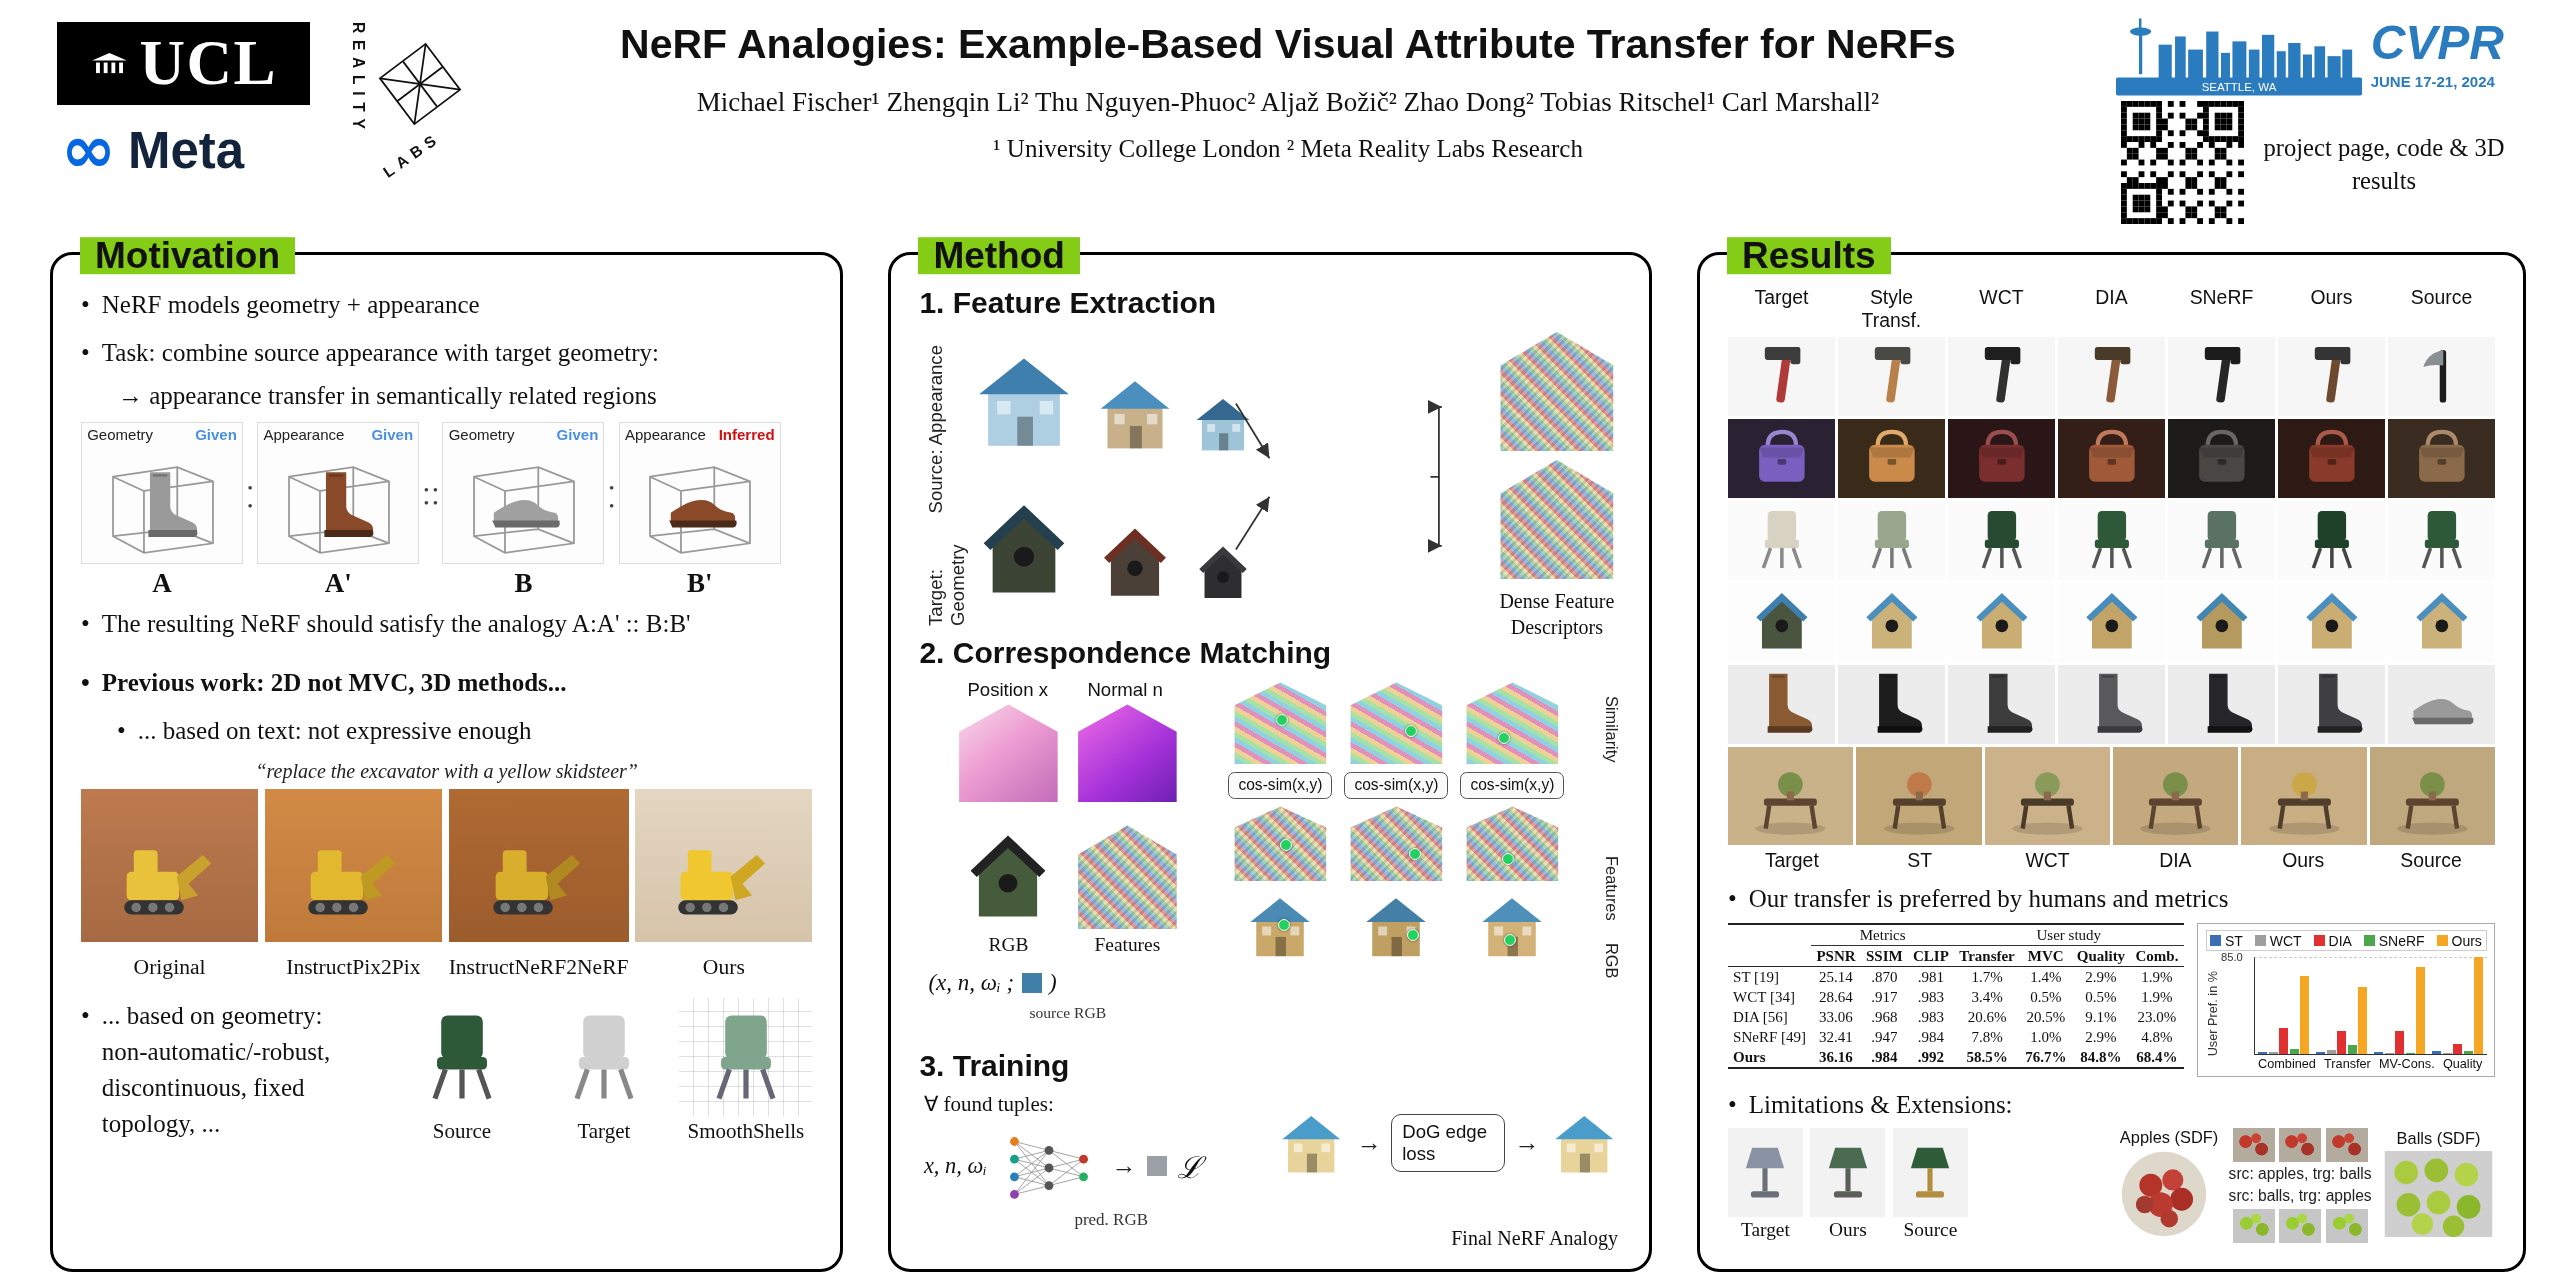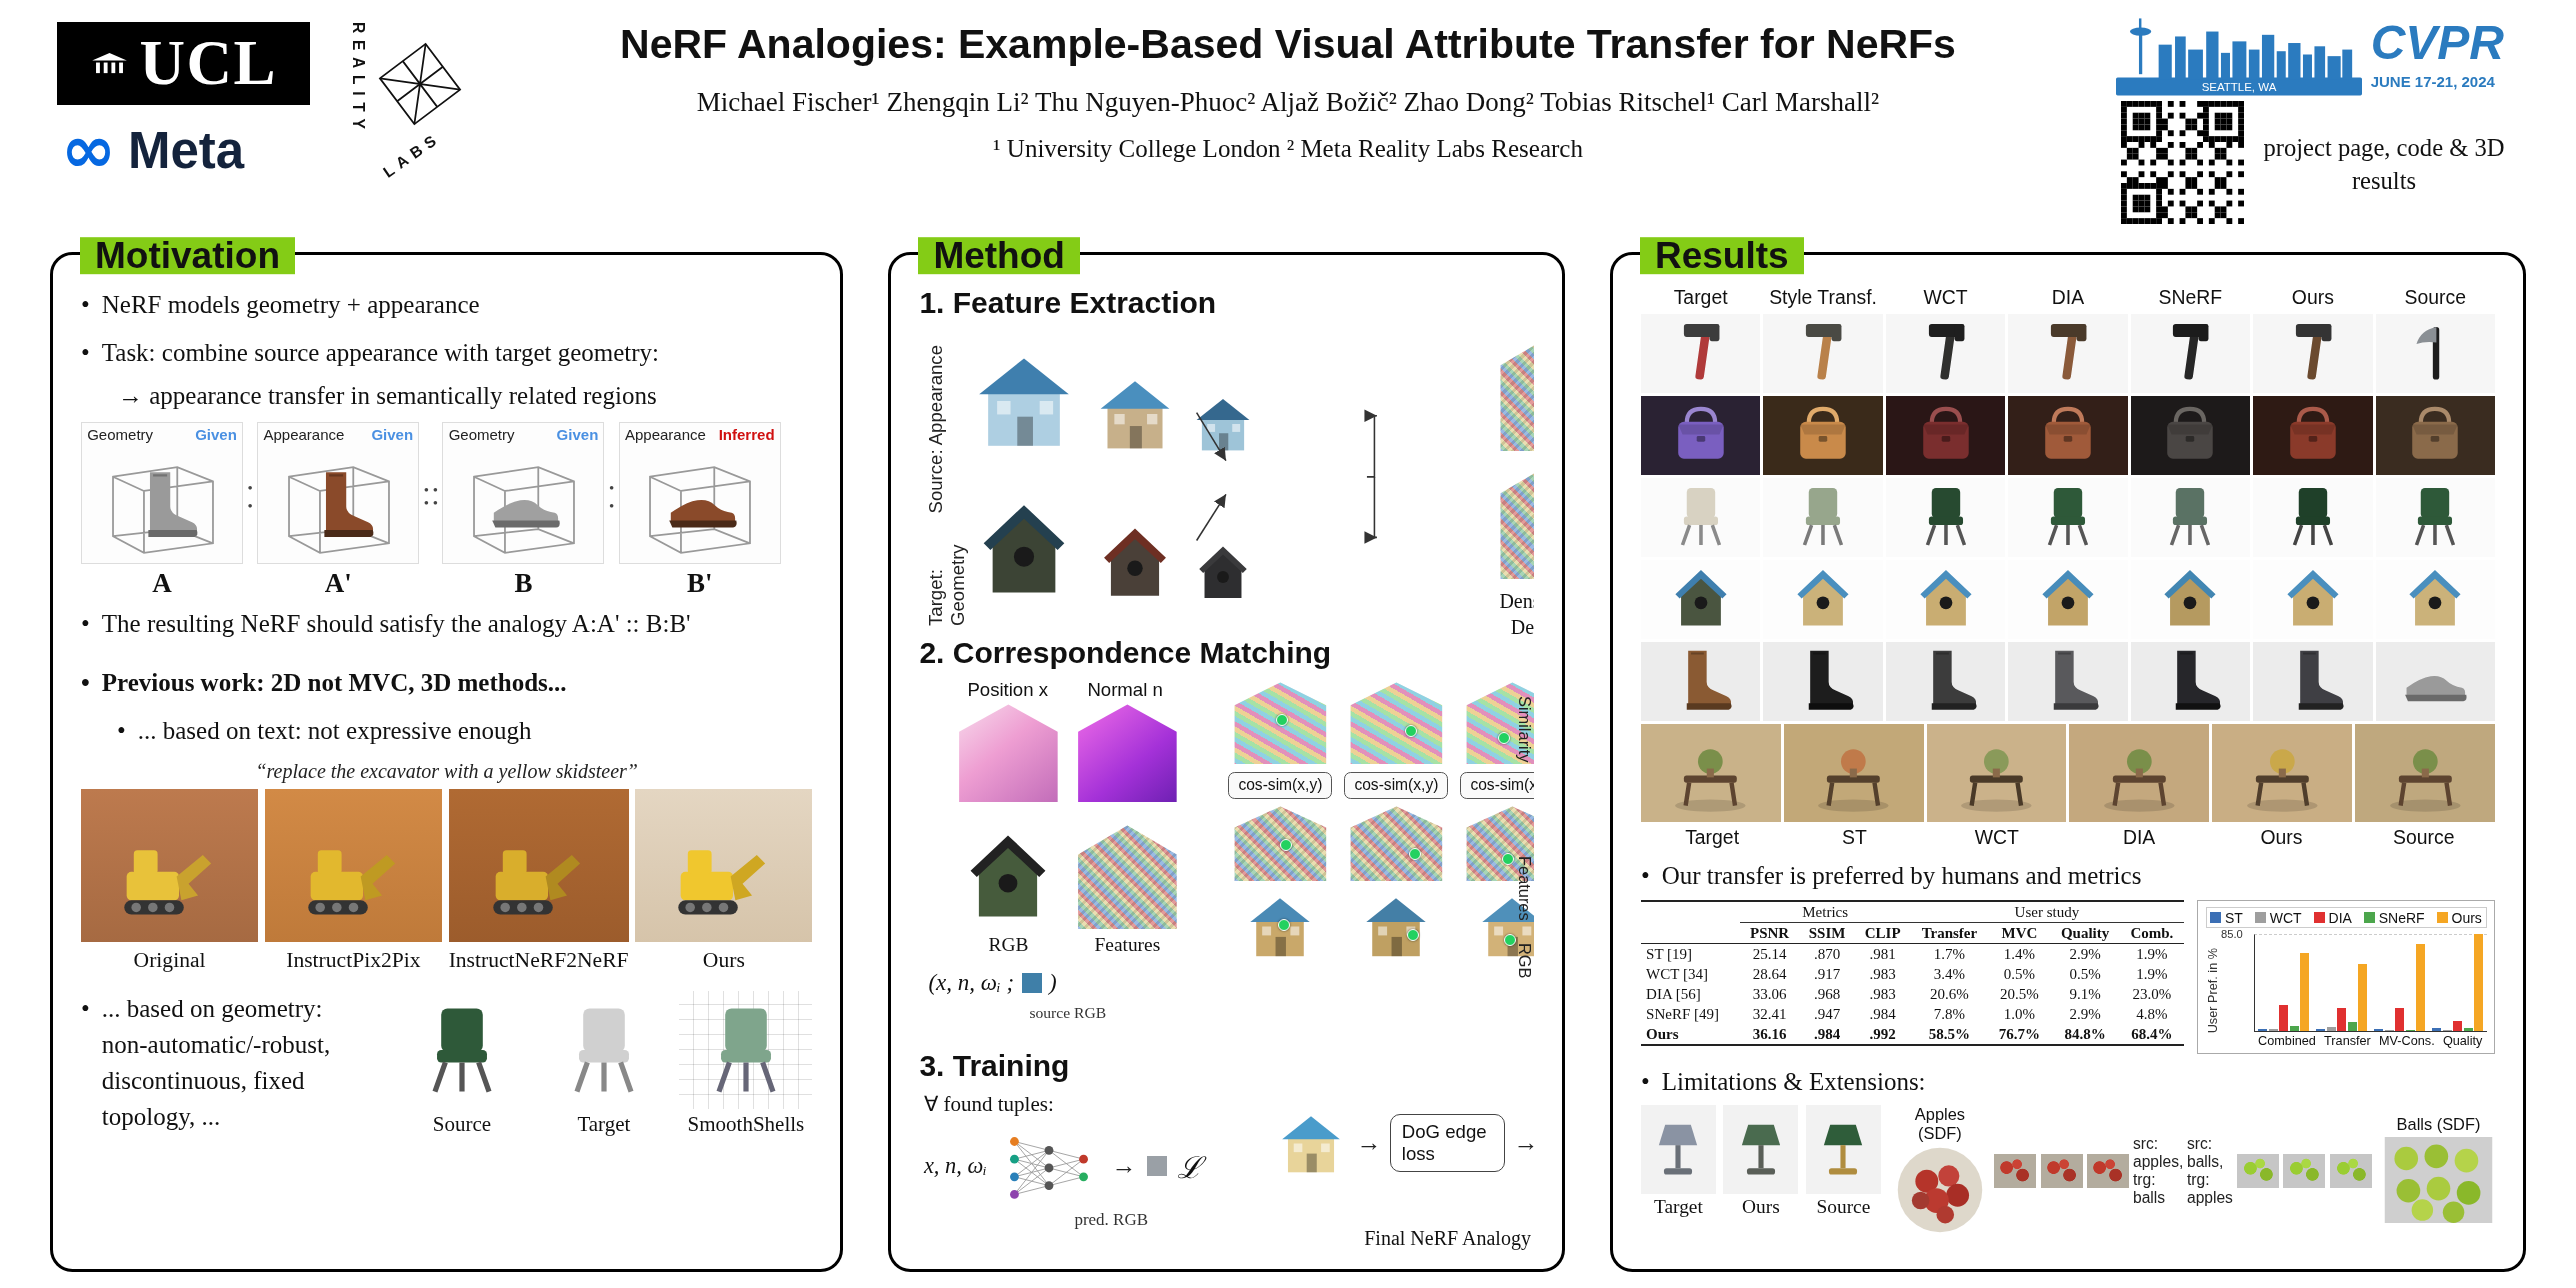--- a/index.html
+++ b/index.html
@@ -52,21 +52,21 @@
 .cube{position:absolute;left:4.5px;top:18px;width:152px;height:119px}
 .an-icon{position:absolute;left:39px;top:43px;width:86px;height:78px}
 .an-item figcaption{text-align:center;font-weight:700;font-size:27px;margin-top:4.5px}
 .dots{display:flex;flex-direction:column;gap:9px;align-self:center;color:#444;font-size:15px;line-height:.6;padding-bottom:27px}
 .dots4{display:grid;grid-template-columns:auto auto;gap:4.5px 3.7px}
 .quote{font-style:italic;font-size:20px;text-align:center;margin:1.5px 0 6px;color:#222}
 .exc-row{display:flex;gap:6.7px}
 .exc-item{flex:1;text-align:center}
 .exc-img{height:153px;position:relative;display:flex;align-items:flex-end;justify-content:center;overflow:hidden}
 .exc-img svg{width:119px;height:119px;margin-bottom:6px}
-.exc-item figcaption{font-size:21.6px;margin-top:6px}
+.exc-item figcaption{font-size:21.6px;margin-top:13px}
 .geo-row{display:flex;gap:10.4px;margin-top:18px}
 .geo-text{width:304px;font-size:25px;line-height:1.45;display:flex;gap:12px}
 .chair-fig{flex:1;display:flex;gap:9px;align-items:flex-end;justify-content:flex-end}
 .chair-item{width:133px;text-align:center}
 .chair-img{height:118px;background:#fff;display:flex;align-items:center;justify-content:center}
 .chair-img svg{width:104px;height:104px}
 .chair-img.ss{background-image:repeating-linear-gradient(0deg,transparent 0 6.7px,rgba(0,0,0,.12) 6.7px 7.5px),repeating-linear-gradient(90deg,transparent 0 6.7px,rgba(0,0,0,.12) 6.7px 7.5px)}
 .chair-item figcaption{font-size:21px;margin-top:3px}
 
 
@@ -166,21 +166,21 @@
 .res-li2{margin-top:9px;margin-bottom:4.5px}
 .limit-row{display:flex;gap:15px;align-items:flex-start}
 .lamps{display:flex;gap:7.5px}
 .lamp-item{width:75px;text-align:center}
 .lamp-img{height:89px;background:#f2f2f2;display:flex;align-items:center;justify-content:center}
 .lamp-img svg{width:64px;height:78px}
 .lamp-item figcaption{font-size:19.4px;margin-top:2.2px}
 .sdf{flex:1;display:flex;gap:10.4px;align-items:center;justify-content:flex-end}
 .sdf-lab{font:16.4px "Liberation Sans",sans-serif;display:block;text-align:center;margin-bottom:3px}
 .apple-svg{width:88px;height:88px}
-.sdf-mid{display:flex;flex-direction:row;align-items:center;gap:3.7px}
+.sdf-mid{display:flex;flex-direction:column;align-items:center;gap:3.7px}
 .tile-row{display:flex;gap:4.5px}
 .tile{width:42px;height:34px}
 .tile.red{background:radial-gradient(circle at 30% 40%,#c0392b 0 6px,transparent 6.7px),radial-gradient(circle at 68% 62%,#a93226 0 6px,transparent 6.7px),radial-gradient(circle at 55% 30%,#cb4335 0 4.5px,transparent 5.2px),#b3ac9e}
 .tile.green{background:radial-gradient(circle at 32% 42%,#9acd32 0 6px,transparent 6.7px),radial-gradient(circle at 70% 60%,#8ab82a 0 6px,transparent 6.7px),radial-gradient(circle at 55% 28%,#aad843 0 4.5px,transparent 5.2px),#c6c6c6}
 .sdf-small{font:15.6px "Liberation Sans",sans-serif;color:#222}
 .balls-svg{width:113px;height:86px}
 </style>
 </head>
 <body>
 

